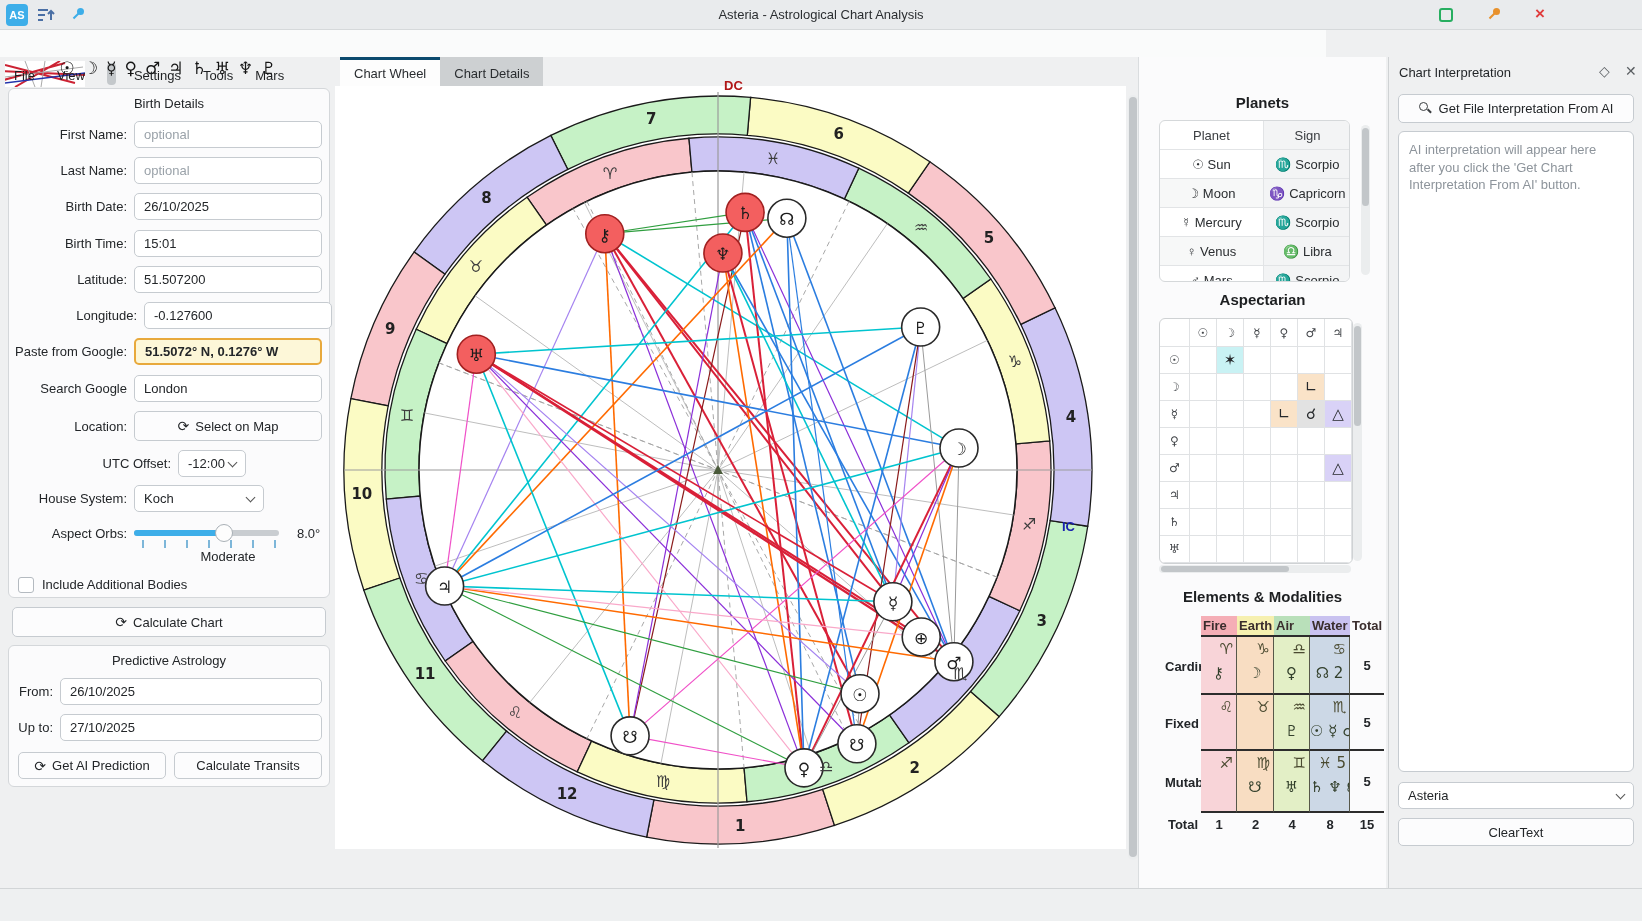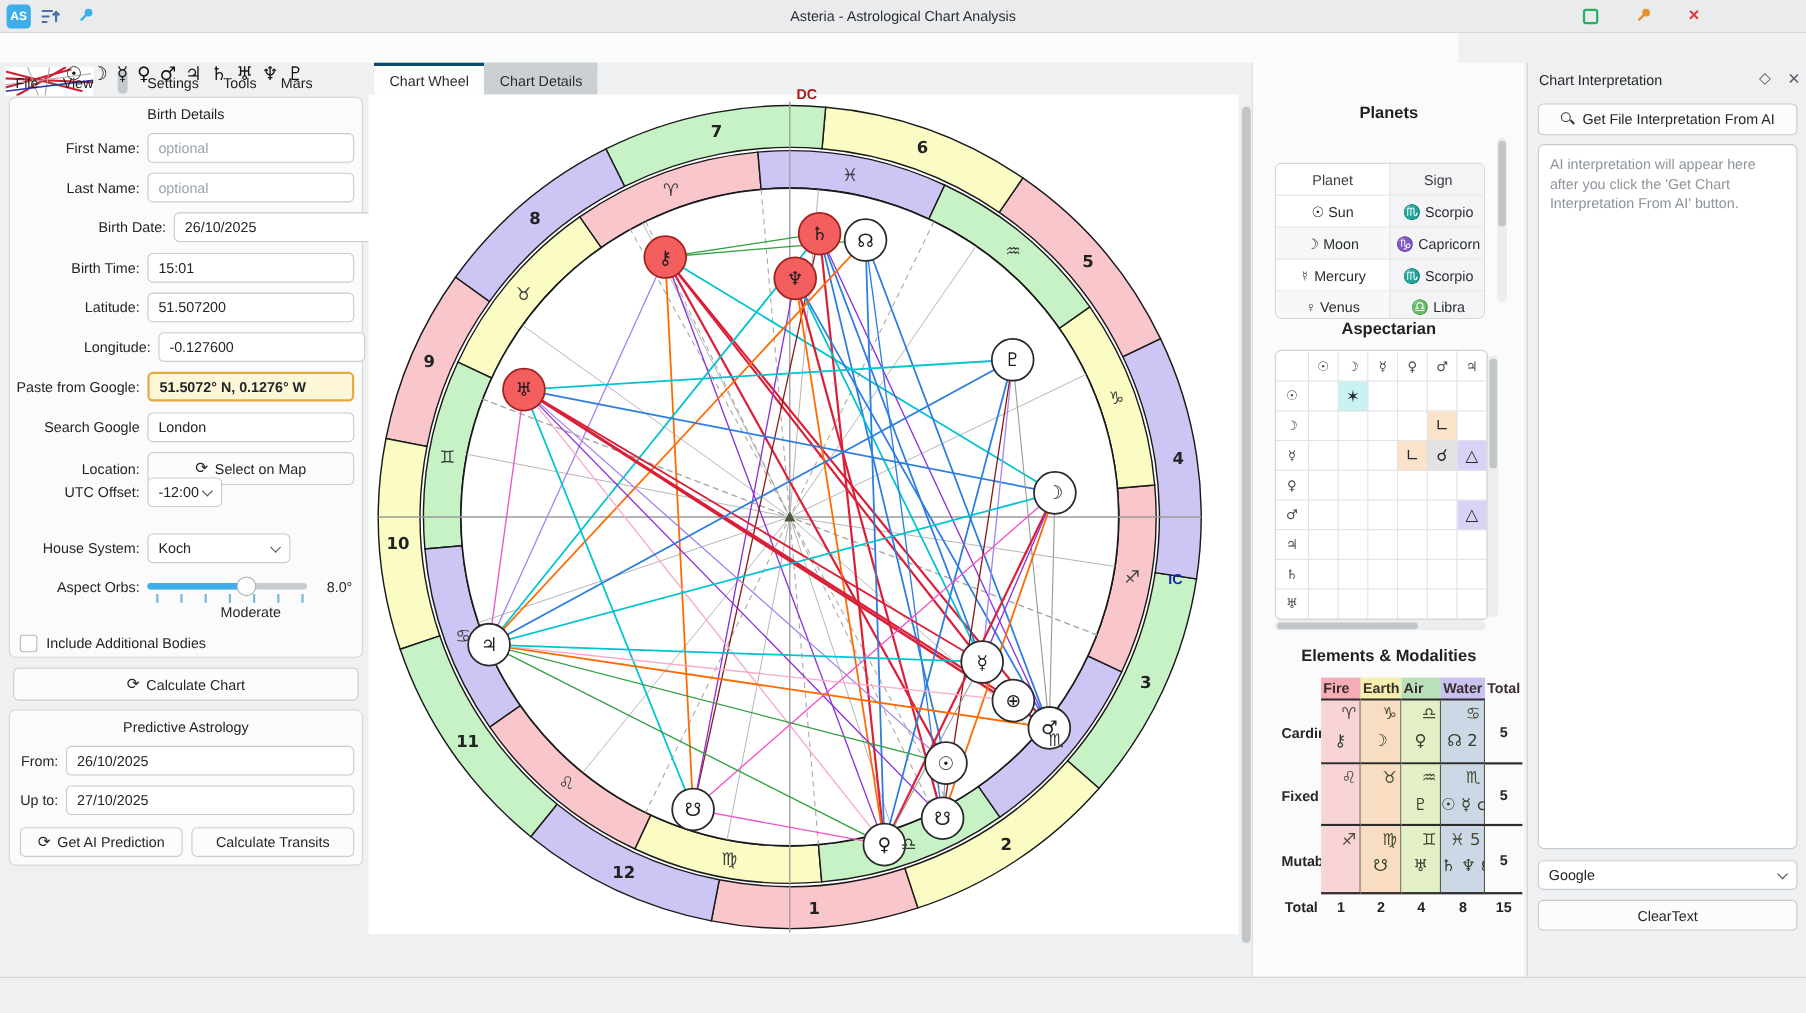--- a/index.html
+++ b/index.html
@@ -155,21 +155,21 @@
 </div>
 
 <div class="form-row" style="left:8px; top:121px;">
   <div class="form-label">First Name:</div>
   <input class="w188" placeholder="optional" style="">
 </div>
 <div class="form-row" style="left:8px; top:157px;">
   <div class="form-label">Last Name:</div>
   <input class="w188" placeholder="optional" style="">
 </div>
-<div class="form-row" style="left:8px; top:193px;margin-left:24px;">
+<div class="form-row" style="left:8px; top:193px;">
   <div class="form-label">Birth Date:</div>
   <input class="w188" value="26/10/2025" style="">
 </div>
 <div class="form-row" style="left:8px; top:230px;">
   <div class="form-label">Birth Time:</div>
   <input class="w188" value="15:01" style="">
 </div>
 <div class="form-row" style="left:8px; top:266px;">
   <div class="form-label">Latitude:</div>
   <input class="w188" value="51.507200" style="">
@@ -186,21 +186,21 @@
   <div class="form-label">Search Google</div>
   <input class="w188" value="London" style="">
 </div>
 <div class="form-row" style="left:8px; top:411px; height:30px;">
   <div class="form-label">Location:</div>
   <div class="btn w188" style="height:30px;">
     <span class="refresh-ic">⟳</span>
     <span>Select on Map</span>
   </div>
 </div>
-<div class="form-row" style="left:8px; top:434px;">
+<div class="form-row" style="left:8px; top:450px;padding-left:44px;">
   <div class="form-label">UTC Offset:</div>
   <div class="selectbox" style="width:68px;">
     <span>-12:00</span>
       <span class="chev"></span>
   </div>
 </div>
 <div class="form-row" style="left:8px; top:485px;">
   <div class="form-label">House System:</div>
   <div class="selectbox" style="width:130px;">
     <span>Koch</span>
@@ -448,21 +448,21 @@
   <div class="axis-label" id="axis-labels"></div>
 <div class="axis-label" style="left: 389px; top: 21px; color: rgb(176, 22, 22);">DC</div>
     <div class="axis-label" style="left: 727px; top: 462px; color: rgb(26, 34, 176);">IC</div>
   </div>
 <div class="vscroll" style="left:1128px; top:95px; height:765px;">
   <div class="vthumb" style="top:2px; height:760px;"></div>
 </div>
 
 <div class="rightmid">
   <div class="panel-title" style="top:37px;">Planets</div>
-  <div class="ptable" style="top:63px; height:142px;margin-top:28px;">
+  <div class="ptable" style="top:63px; height:162px;">
     <div class="ptable-grid" id="planets-grid">
         <div class="pcell hdr">Planet</div>
         <div class="pcell hdr sign">Sign</div>
         <div class="pcell ">☉ Sun</div>
         <div class="pcell sign">♏ Scorpio</div>
         <div class="pcell alt">☽ Moon</div>
         <div class="pcell sign">♑ Capricorn</div>
         <div class="pcell ">☿ Mercury</div>
         <div class="pcell sign">♏ Scorpio</div>
         <div class="pcell alt">♀ Venus</div>
@@ -625,21 +625,21 @@
   <div class="interp-ic" style="left:236px;">✕</div>
   <div class="btn interp-btn">
     <span class="mag">
         <span class="mc"></span>
         <span class="mh"></span>
       </span>
     <span>Get File Interpretation From AI</span>
   </div>
   <div class="interp-text">AI interpretation will appear here after you click the 'Get Chart Interpretation From AI' button.</div>
   <div class="selectbox lang-select">
-    <span>Google</span>
+    <span>Asteria</span>
       <span class="chev"></span>
   </div>
   <div class="btn clear-btn">
     <span>ClearText</span>
   </div>
 </div>
 
 <div class="statusbar"></div>
 
 </body></html>

